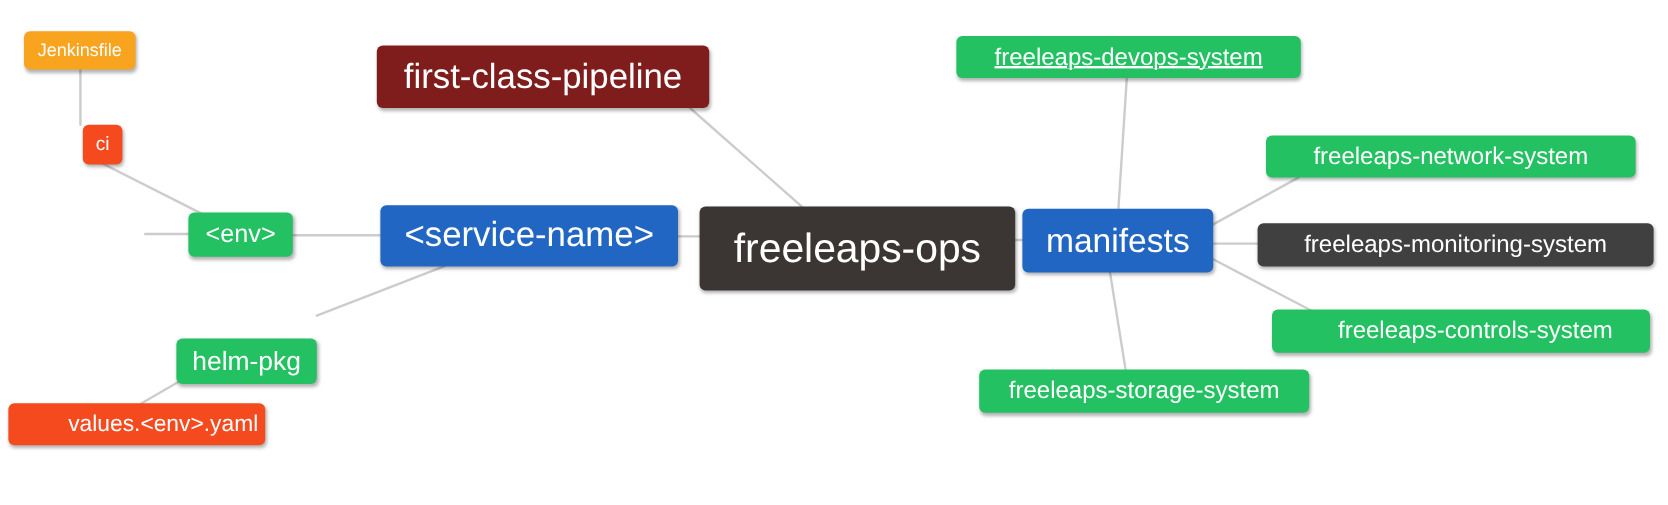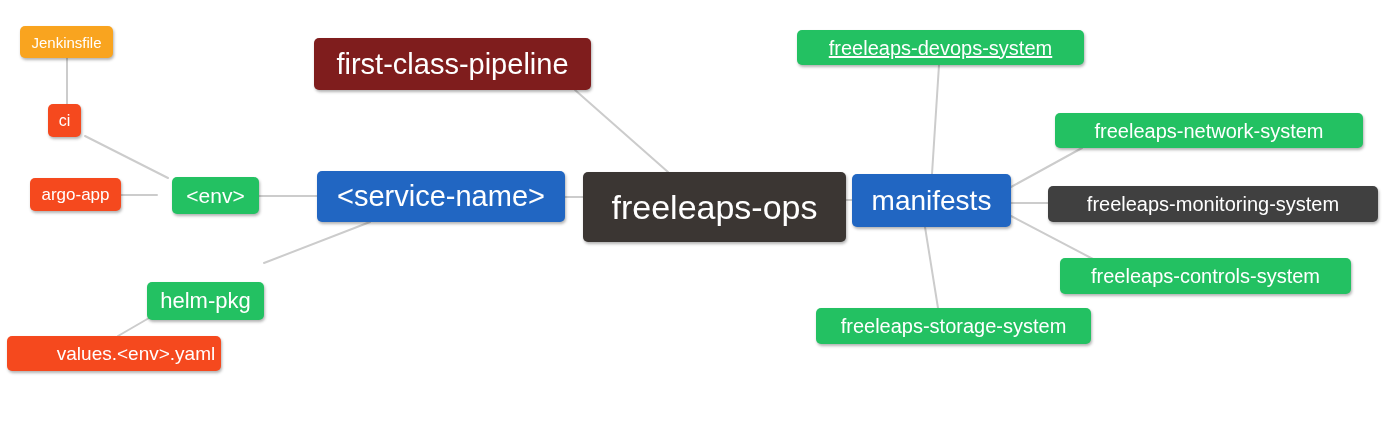--- a/index.html
+++ b/index.html
@@ -44,29 +44,26 @@
     <line class="edge" x1="1011" y1="187" x2="1082" y2="148" stroke="#cccccc"></line>
     <line class="edge" x1="1011" y1="203" x2="1048" y2="203" stroke="#cccccc"></line>
     <line class="edge" x1="1011" y1="216" x2="1093" y2="259" stroke="#cccccc"></line>
     <line class="edge" x1="925" y1="227" x2="938" y2="308" stroke="#cccccc"></line>
   </svg>
 
   <div class="node" style="left: 20px; top: 26px; width: 93px; height: 32px; font-size: 15px; background-color: rgb(249, 164, 31);">
     <span class="node-label">Jenkinsfile</span>
   </div>
 
-  <div class="node" style="left: 48px; top: 104px; width: 33px; height: 33px; font-size: 16px; background-color: rgb(245, 73, 30);">
+  <div class="node" style="left: 69px; top: 104px; width: 33px; height: 33px; font-size: 16px; background-color: rgb(245, 73, 30);">
     <span class="node-label">ci</span>
   </div>
 
-  <div class="node" style="left: 30px; top: 178px; width: 91px; height: 33px; font-size: 17px; background-color: rgb(245, 73, 30);">
-    <span class="node-label">argo-app</span>
-  </div>
 
-  <div class="node" style="left: 172px; top: 177px; width: 87px; height: 37px; font-size: 21px; background-color: rgb(35, 193, 98);">
+  <div class="node" style="left: 157px; top: 177px; width: 87px; height: 37px; font-size: 21px; background-color: rgb(35, 193, 98);">
     <span class="node-label">&lt;env&gt;</span>
   </div>
 
   <div class="node" style="left: 147px; top: 258px; width: 117px; height: 38px; font-size: 22px; background-color: rgb(35, 193, 98); margin-top: 24px;">
     <span class="node-label">helm-pkg</span>
   </div>
 
   <div class="node" style="left: 7px; top: 336px; width: 170px; height: 35px; font-size: 19px; background-color: rgb(245, 73, 30); padding-left: 44px;">
     <span class="node-label">values.&lt;env&gt;.yaml</span>
   </div>
@@ -92,21 +89,21 @@
   </div>
 
   <div class="node" style="left: 1055px; top: 113px; width: 308px; height: 35px; font-size: 20px; background-color: rgb(35, 193, 98);">
     <span class="node-label">freeleaps-network-system</span>
   </div>
 
   <div class="node" style="left: 1048px; top: 186px; width: 330px; height: 36px; font-size: 20px; background-color: #404040;">
     <span class="node-label">freeleaps-monitoring-system</span>
   </div>
 
-  <div class="node" style="left: 1060px; top: 258px; width: 291px; height: 36px; font-size: 20px; background-color: rgb(35, 193, 98);">
+  <div class="node" style="left: 1060px; top: 258px; width: 291px; height: 36px; font-size: 20px; background-color: rgb(35, 193, 98); padding-left: 24px;">
     <span class="node-label">freeleaps-controls-system</span>
   </div>
 
   <div class="node" style="left: 816px; top: 308px; width: 275px; height: 36px; font-size: 20px; background-color: rgb(35, 193, 98);">
     <span class="node-label">freeleaps-storage-system</span>
   </div>
 
 </div>
 
 </body></html>

